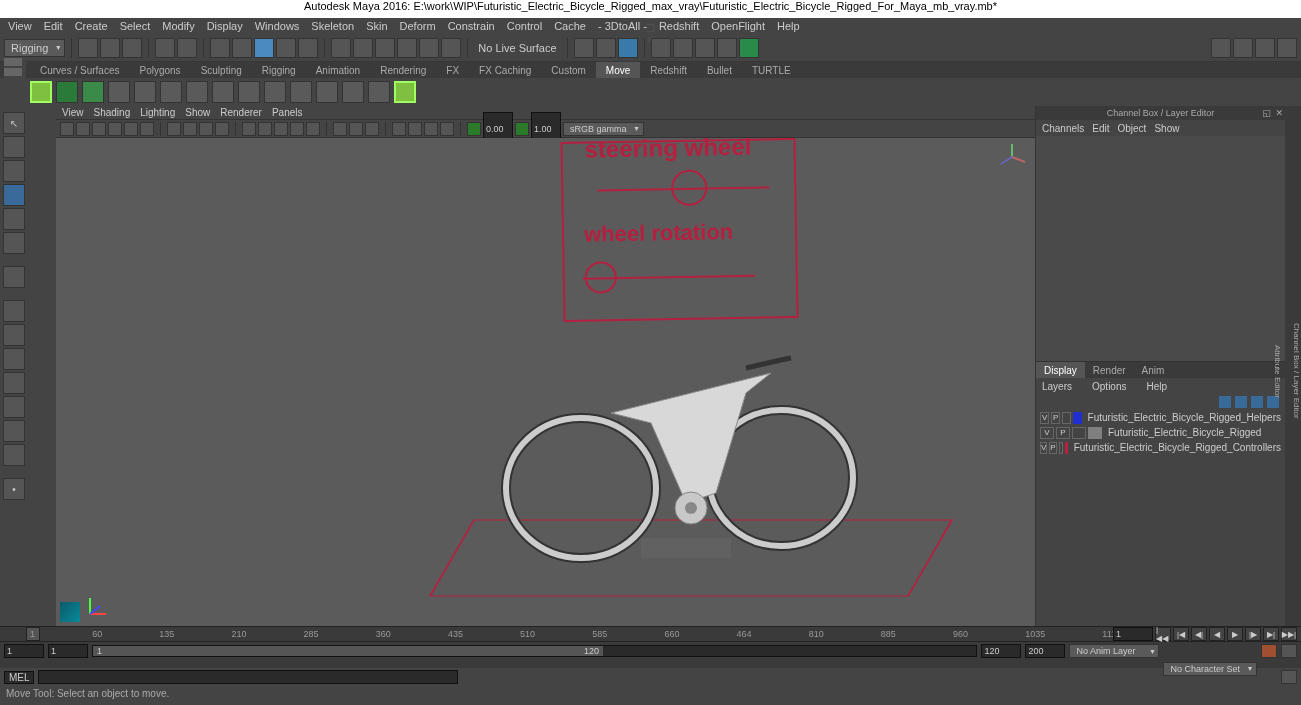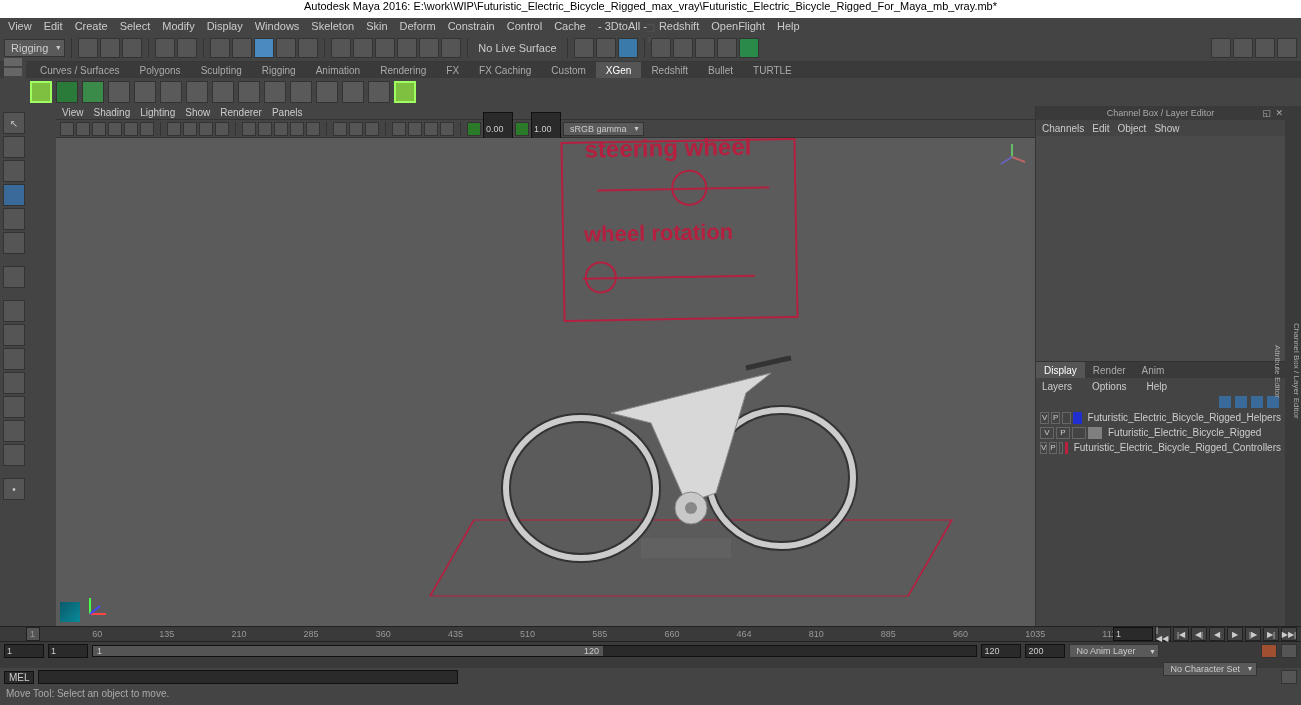--- a/index.html
+++ b/index.html
@@ -177,21 +177,21 @@
 <div class="shelftabs">
   <span>Curves / Surfaces</span>
   <span>Polygons</span>
   <span>Sculpting</span>
   <span>Rigging</span>
   <span>Animation</span>
   <span>Rendering</span>
   <span>FX</span>
   <span>FX Caching</span>
   <span>Custom</span>
-  <span class="active">XGen</span>
+  <span class="active">Move</span>
   <span>Redshift</span>
   <span>Bullet</span>
   <span>TURTLE</span>
 </div>
 
 <div class="shelf-side">
     <div></div>
     <div></div>
   </div>
 

